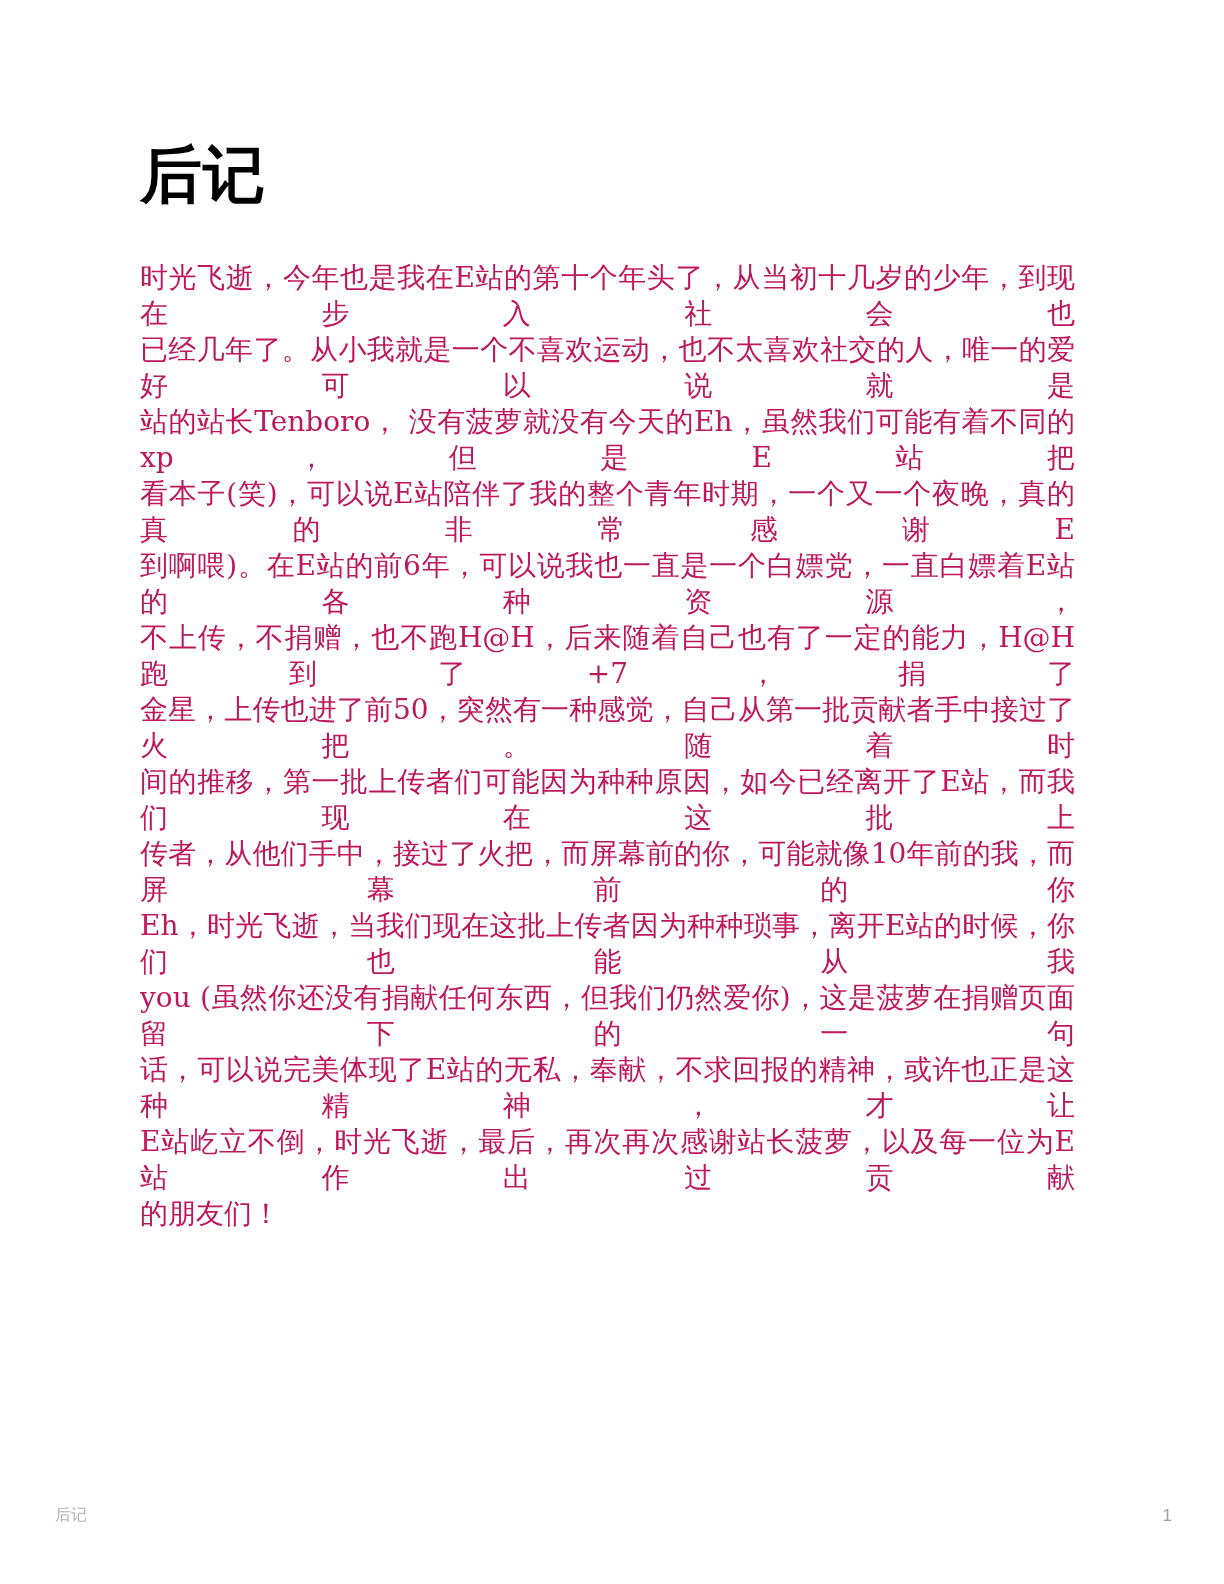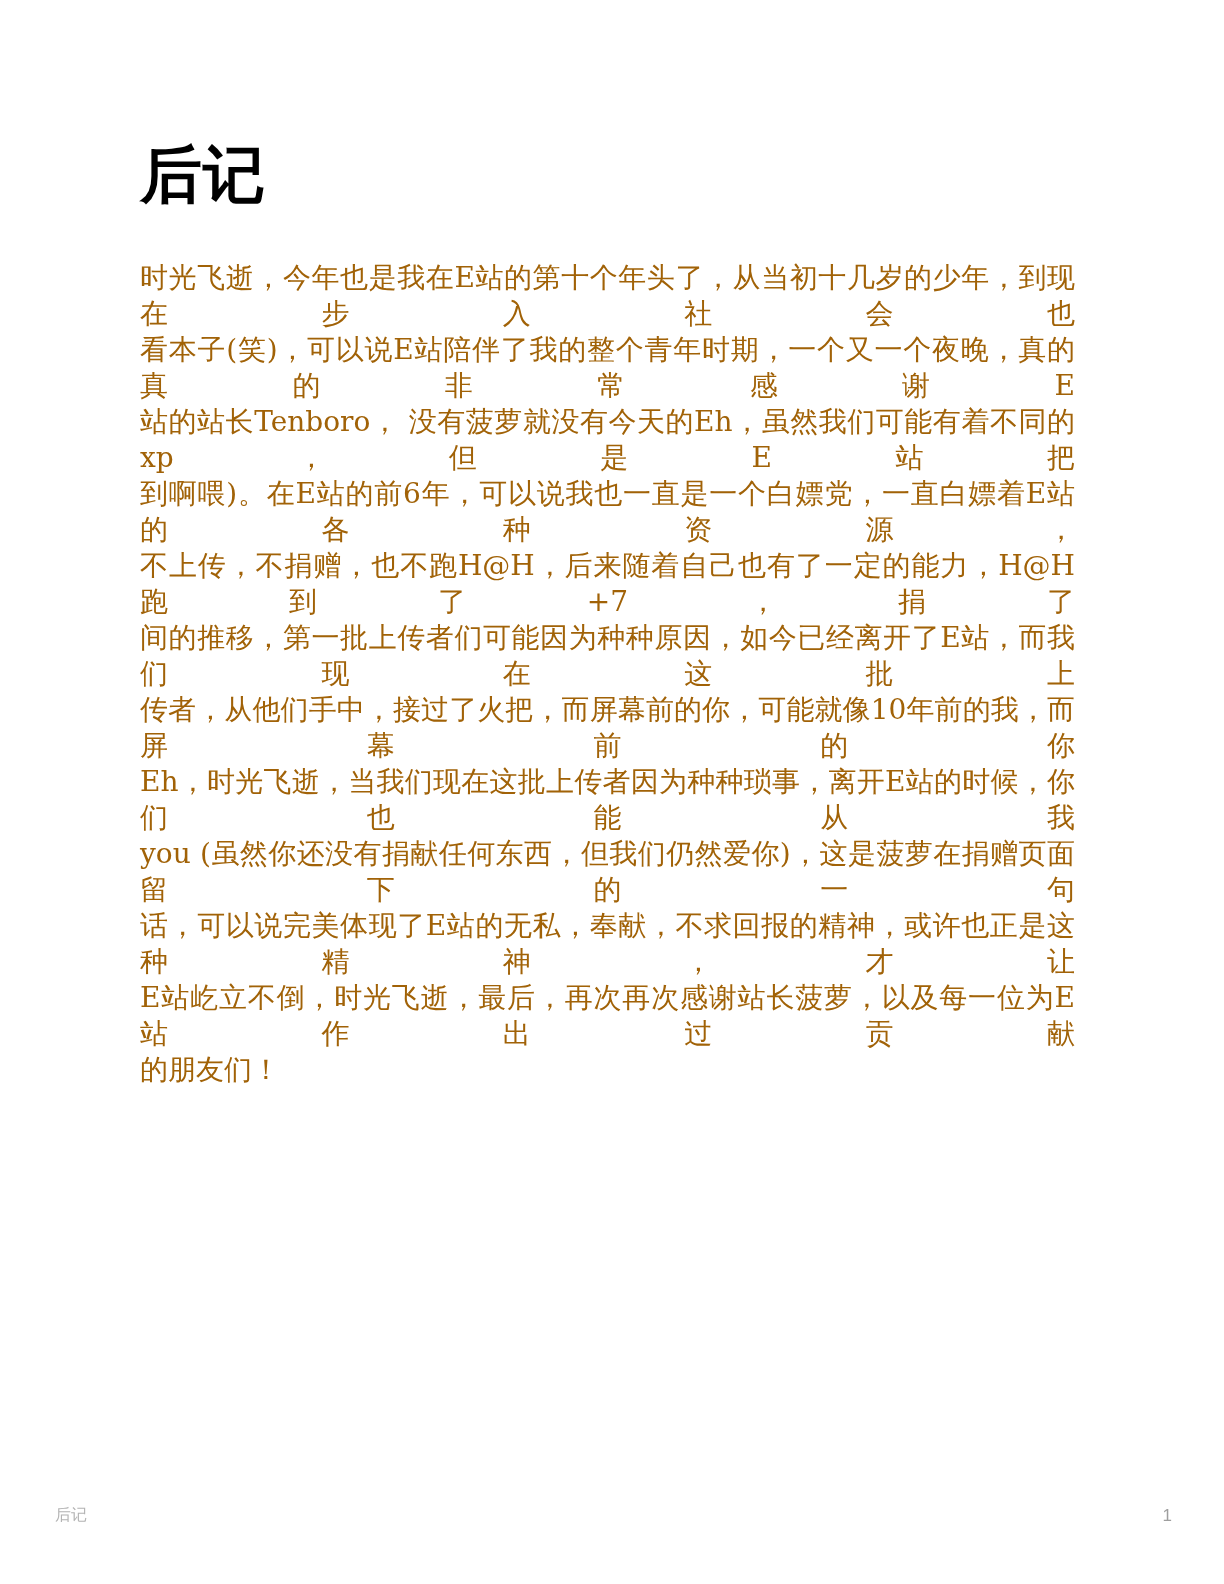--- a/index.html
+++ b/index.html
@@ -23,21 +23,21 @@
   }
   .doc-title {
     margin: 0 0 50px 0;
     font-size: 62px;
     line-height: 70px;
     font-weight: bold;
     color: #000000;
     letter-spacing: 1px;
   }
   .paragraph {
-    color: #a16207;
+    color: #be185d;
   }
   .paragraph .line {
     font-size: 28px;
     line-height: 36px;
     text-align: justify;
     text-align-last: justify;
     text-justify: inter-character;
     white-space: normal;
   }
   .paragraph .line.last {
@@ -64,24 +64,26 @@
   }
 </style>
 </head>
 <body>
 
 <div class="page">
   <div class="content">
     <h1 class="doc-title">后记</h1>
     <div class="paragraph">
       <div class="line">时光飞逝，今年也是我在E站的第十个年头了，从当初十几岁的少年，到现在步入社会也</div>
+      <div class="line">已经几年了。从小我就是一个不喜欢运动，也不太喜欢社交的人，唯一的爱好可以说就是</div>
+      <div class="line">站的站长Tenboro， 没有菠萝就没有今天的Eh，虽然我们可能有着不同的xp，但是E站把</div>
       <div class="line">看本子(笑)，可以说E站陪伴了我的整个青年时期，一个又一个夜晚，真的真的非常感谢E</div>
-      <div class="line">站的站长Tenboro， 没有菠萝就没有今天的Eh，虽然我们可能有着不同的xp，但是E站把</div>
       <div class="line">到啊喂)。在E站的前6年，可以说我也一直是一个白嫖党，一直白嫖着E站的各种资源，</div>
       <div class="line">不上传，不捐赠，也不跑H@H，后来随着自己也有了一定的能力，H@H跑到了+7，捐了</div>
+      <div class="line">金星，上传也进了前50，突然有一种感觉，自己从第一批贡献者手中接过了火把。随着时</div>
       <div class="line">间的推移，第一批上传者们可能因为种种原因，如今已经离开了E站，而我们现在这批上</div>
       <div class="line">传者，从他们手中，接过了火把，而屏幕前的你，可能就像10年前的我，而屏幕前的你</div>
       <div class="line">Eh，时光飞逝，当我们现在这批上传者因为种种琐事，离开E站的时候，你们也能从我</div>
       <div class="line">you (虽然你还没有捐献任何东西，但我们仍然爱你)，这是菠萝在捐赠页面留下的一句</div>
       <div class="line">话，可以说完美体现了E站的无私，奉献，不求回报的精神，或许也正是这种精神，才让</div>
       <div class="line">E站屹立不倒，时光飞逝，最后，再次再次感谢站长菠萝，以及每一位为E站作出过贡献</div>
       <div class="line last">的朋友们！</div>
     </div>
   </div>
 

